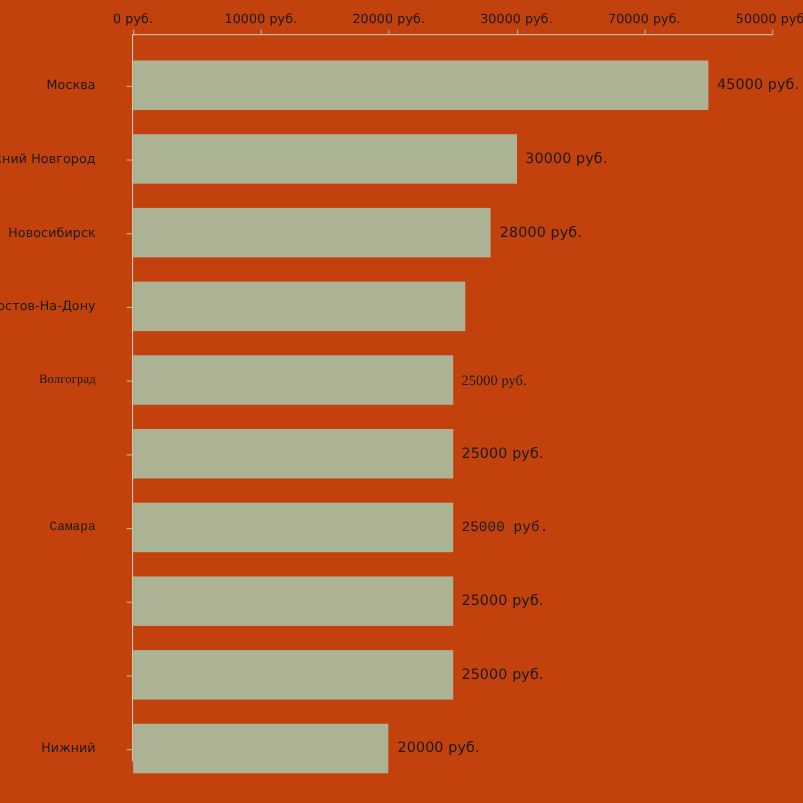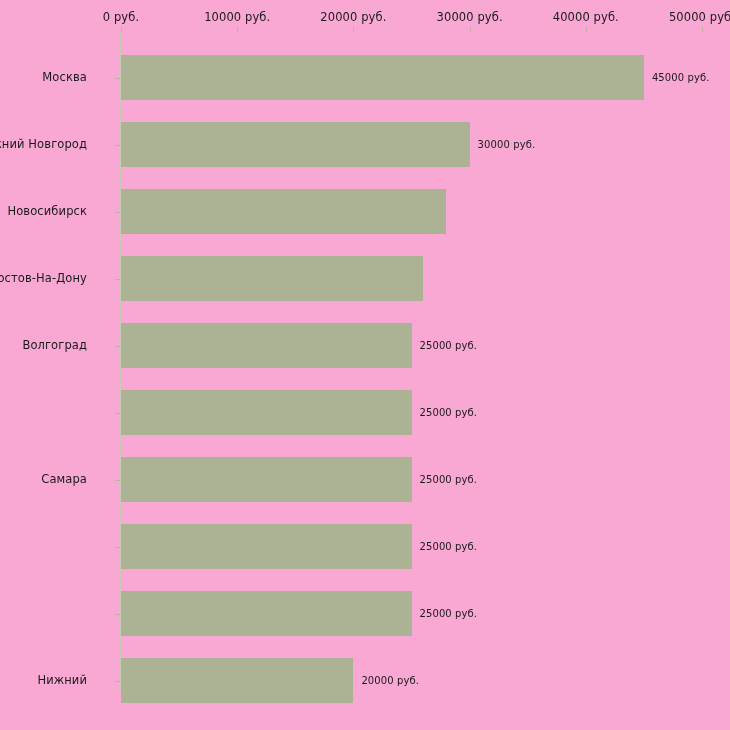--- a/index.html
+++ b/index.html
@@ -11,21 +11,21 @@
     width: 730px;
     height: 730px;
     font-family: "DejaVu Sans", sans-serif;
     overflow: hidden;
   }
 
   #chart-root {
     position: relative;
     width: 730px;
     height: 730px;
-    background: #f9a8d4;
+    background: #c2410c;
   }
 
   
   .axis-area {
     position: absolute;
     left: 0;
     top: 0;
     width: 730px;
     height: 40px;
   }
@@ -80,21 +80,21 @@
     left: 121px;
     top: 0;
     height: 45px;
     background: #acb294;
   }
   .bar-value {
     position: absolute;
     top: 0;
     height: 45px;
     line-height: 45px;
-    font-size: 10px;
+    font-size: 13px;
     color: #1a1a1a;
     white-space: nowrap;
     letter-spacing: 0.1px;
   }
   .cat-label {
     position: absolute;
     right: 643px;
     top: 0;
     height: 45px;
     line-height: 45px;
@@ -122,21 +122,21 @@
     <div id="xticks-container">
         <div class="xtick" style="left: 121px;"></div>
         <div class="xtick-label" style="left: 121px;">0 руб.</div>
         <div class="xtick" style="left: 237.2px;"></div>
         <div class="xtick-label" style="left: 237.2px;">10000 руб.</div>
         <div class="xtick" style="left: 353.4px;"></div>
         <div class="xtick-label" style="left: 353.4px;">20000 руб.</div>
         <div class="xtick" style="left: 469.6px;"></div>
         <div class="xtick-label" style="left: 469.6px;">30000 руб.</div>
         <div class="xtick" style="left: 585.8px;"></div>
-        <div class="xtick-label" style="left: 585.8px;">40000 руб.</div>
+        <div class="xtick-label" style="left: 585.8px;">70000 руб.</div>
         <div class="xtick" style="left: 702px;"></div>
         <div class="xtick-label" style="left: 702px;">50000 руб.</div>
       </div>
   </div>
 
   <div class="axis-line-v"></div>
 
   <div class="plot" id="plot-area">
       <div class="bar-row" style="top: 40px; height: 45px;">
         <div class="cat-label">Москва</div>
@@ -147,38 +147,39 @@
       <div class="bar-row" style="top: 107px; height: 45px;">
         <div class="cat-label">Нижний Новгород</div>
         <div class="ytick" style="top: 22.5px;"></div>
         <div class="bar" style="width: 348.6px;"></div>
         <div class="bar-value" style="left: 477.6px;">30000 руб.</div>
       </div>
       <div class="bar-row" style="top: 174px; height: 45px;">
         <div class="cat-label">Новосибирск</div>
         <div class="ytick" style="top: 22.5px;"></div>
         <div class="bar" style="width: 325.36px;"></div>
+        <div class="bar-value" style="left: 454.36px;">28000 руб.</div>
       </div>
       <div class="bar-row" style="top: 241px; height: 45px;">
         <div class="cat-label">Ростов-На-Дону</div>
         <div class="ytick" style="top: 22.5px;"></div>
         <div class="bar" style="width: 302.12px;"></div>
       </div>
-      <div class="bar-row" style="top: 308px; height: 45px;">
+      <div class="bar-row" style="top: 308px; height: 45px; font-family: Liberation Serif, serif;">
         <div class="cat-label">Волгоград</div>
         <div class="ytick" style="top: 22.5px;"></div>
         <div class="bar" style="width: 290.5px;"></div>
         <div class="bar-value" style="left: 419.5px;">25000 руб.</div>
       </div>
       <div class="bar-row" style="top: 375px; height: 45px;">
         <div class="ytick" style="top: 22.5px;"></div>
         <div class="bar" style="width: 290.5px;"></div>
         <div class="bar-value" style="left: 419.5px;">25000 руб.</div>
       </div>
-      <div class="bar-row" style="top: 442px; height: 45px;">
+      <div class="bar-row" style="top: 442px; height: 45px; font-family: Liberation Mono, monospace;">
         <div class="cat-label">Самара</div>
         <div class="ytick" style="top: 22.5px;"></div>
         <div class="bar" style="width: 290.5px;"></div>
         <div class="bar-value" style="left: 419.5px;">25000 руб.</div>
       </div>
       <div class="bar-row" style="top: 509px; height: 45px;">
         <div class="ytick" style="top: 22.5px;"></div>
         <div class="bar" style="width: 290.5px;"></div>
         <div class="bar-value" style="left: 419.5px;">25000 руб.</div>
       </div>

